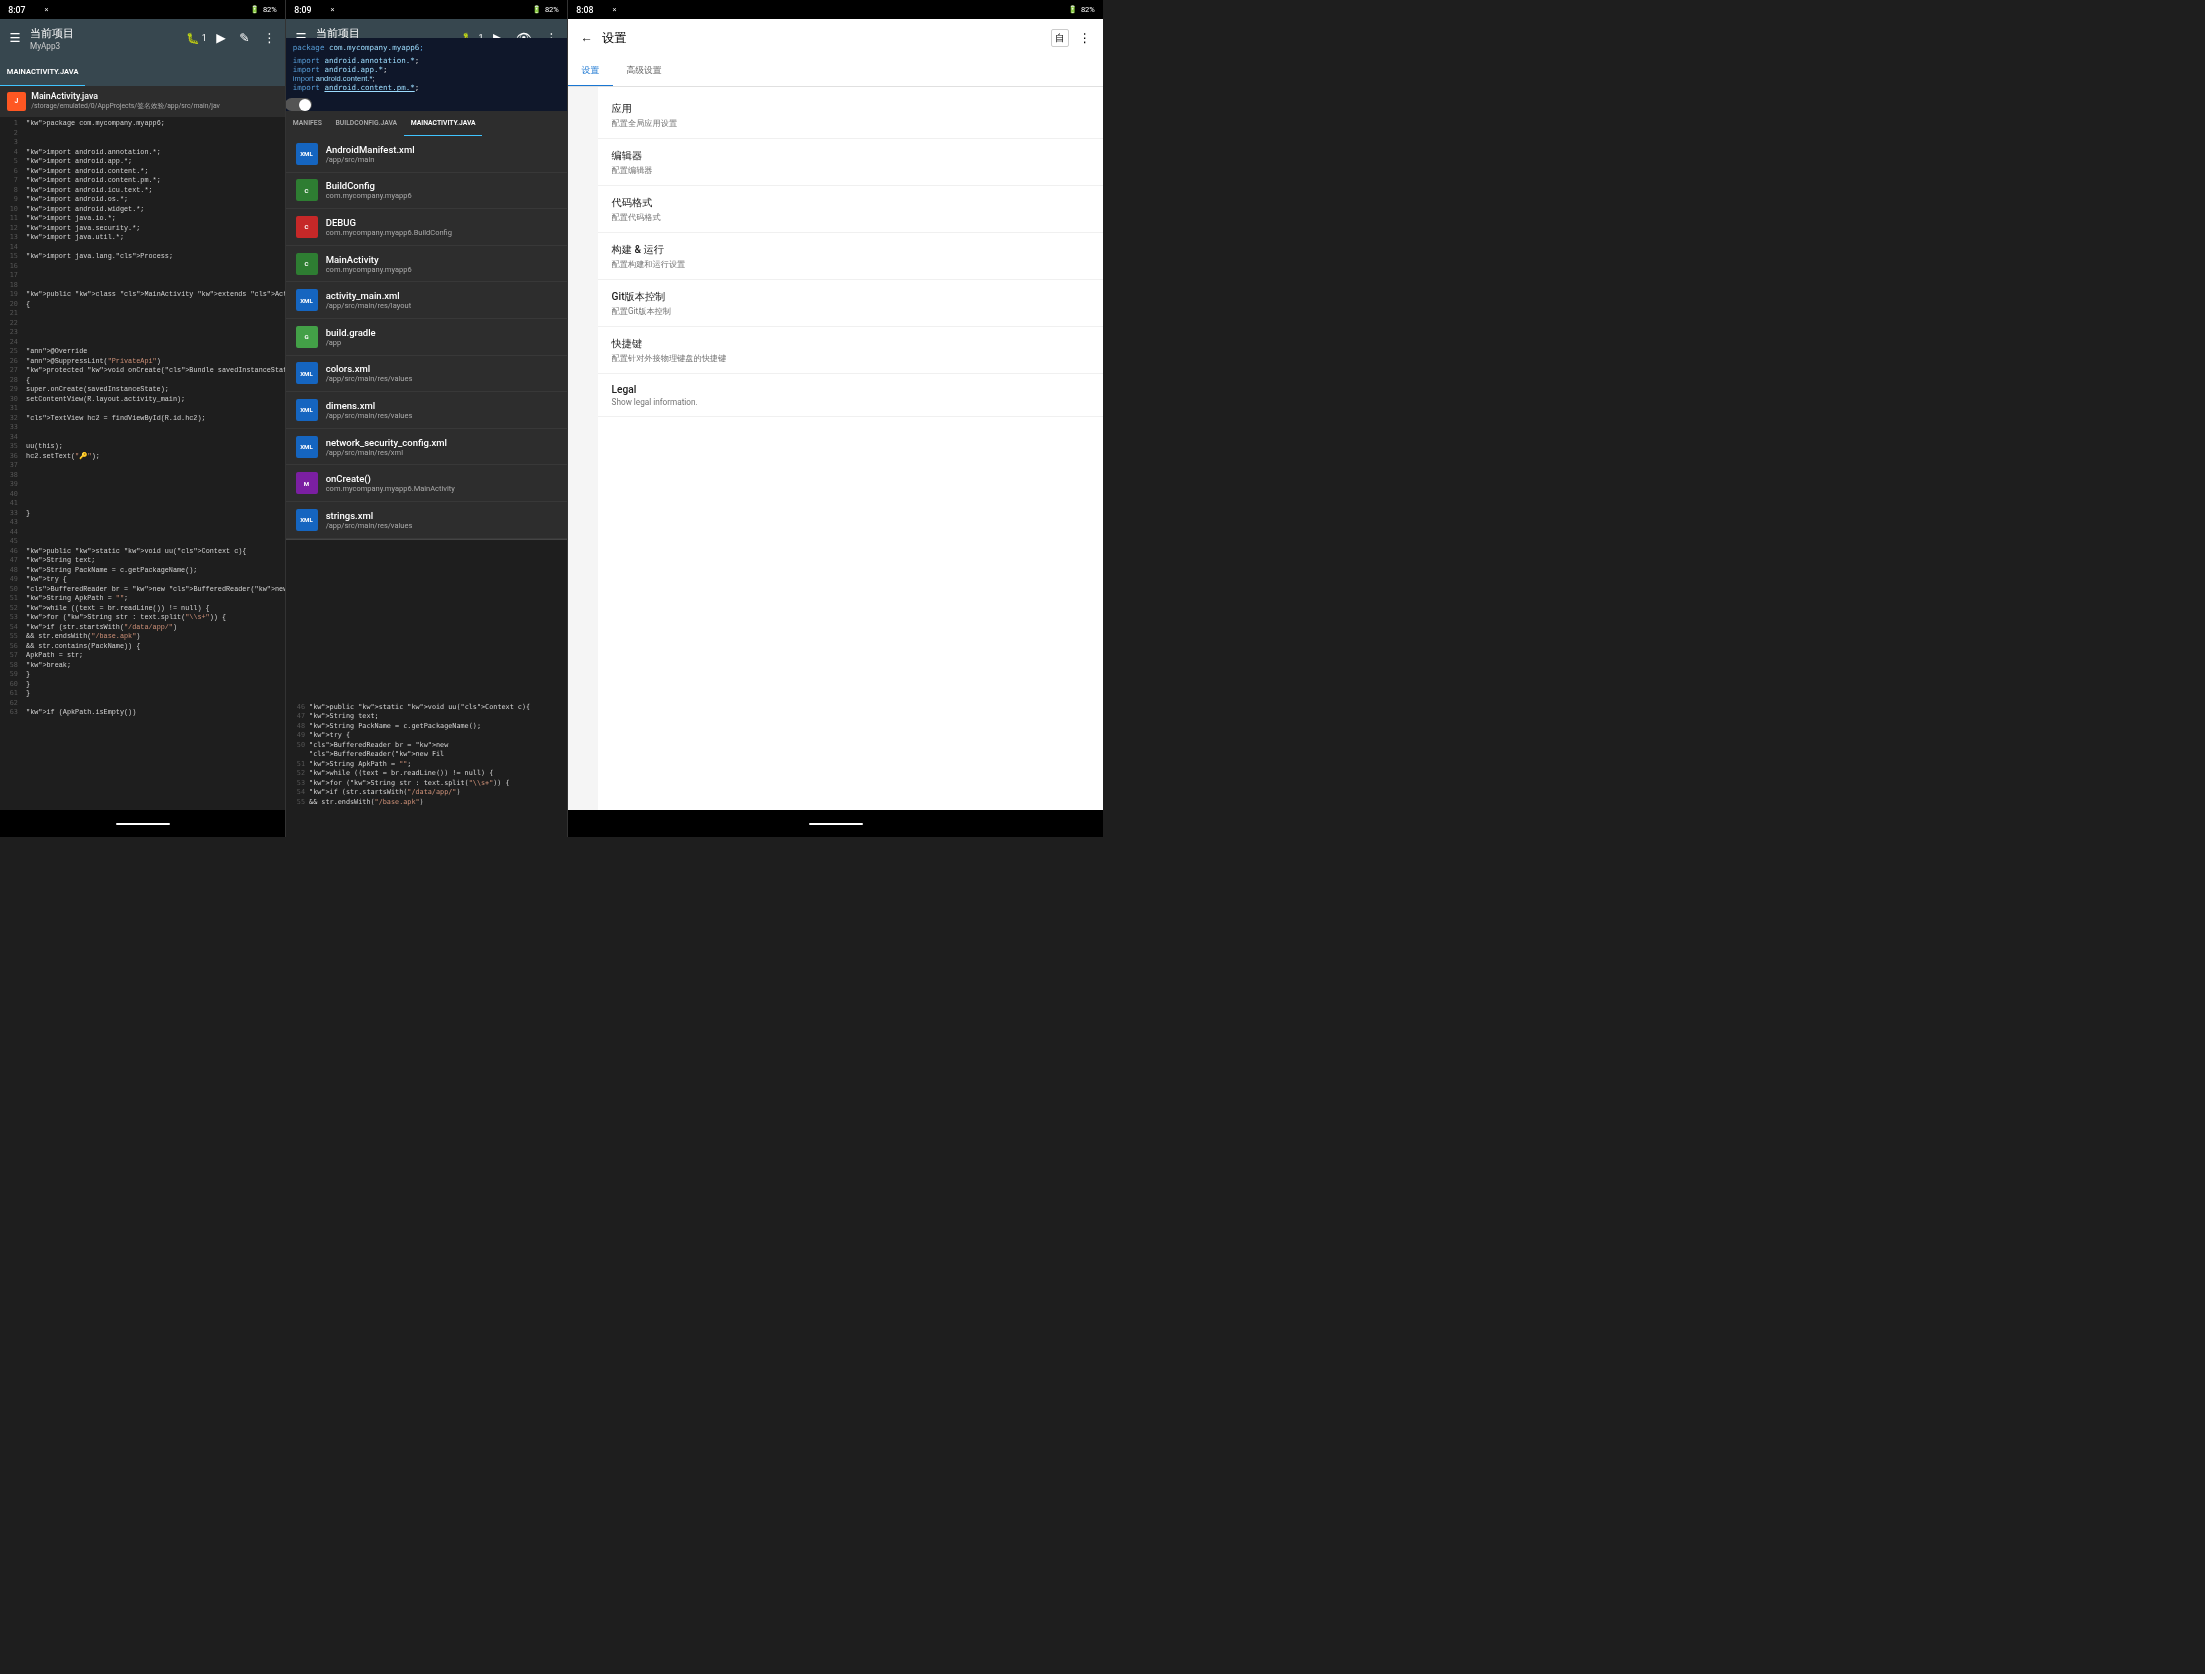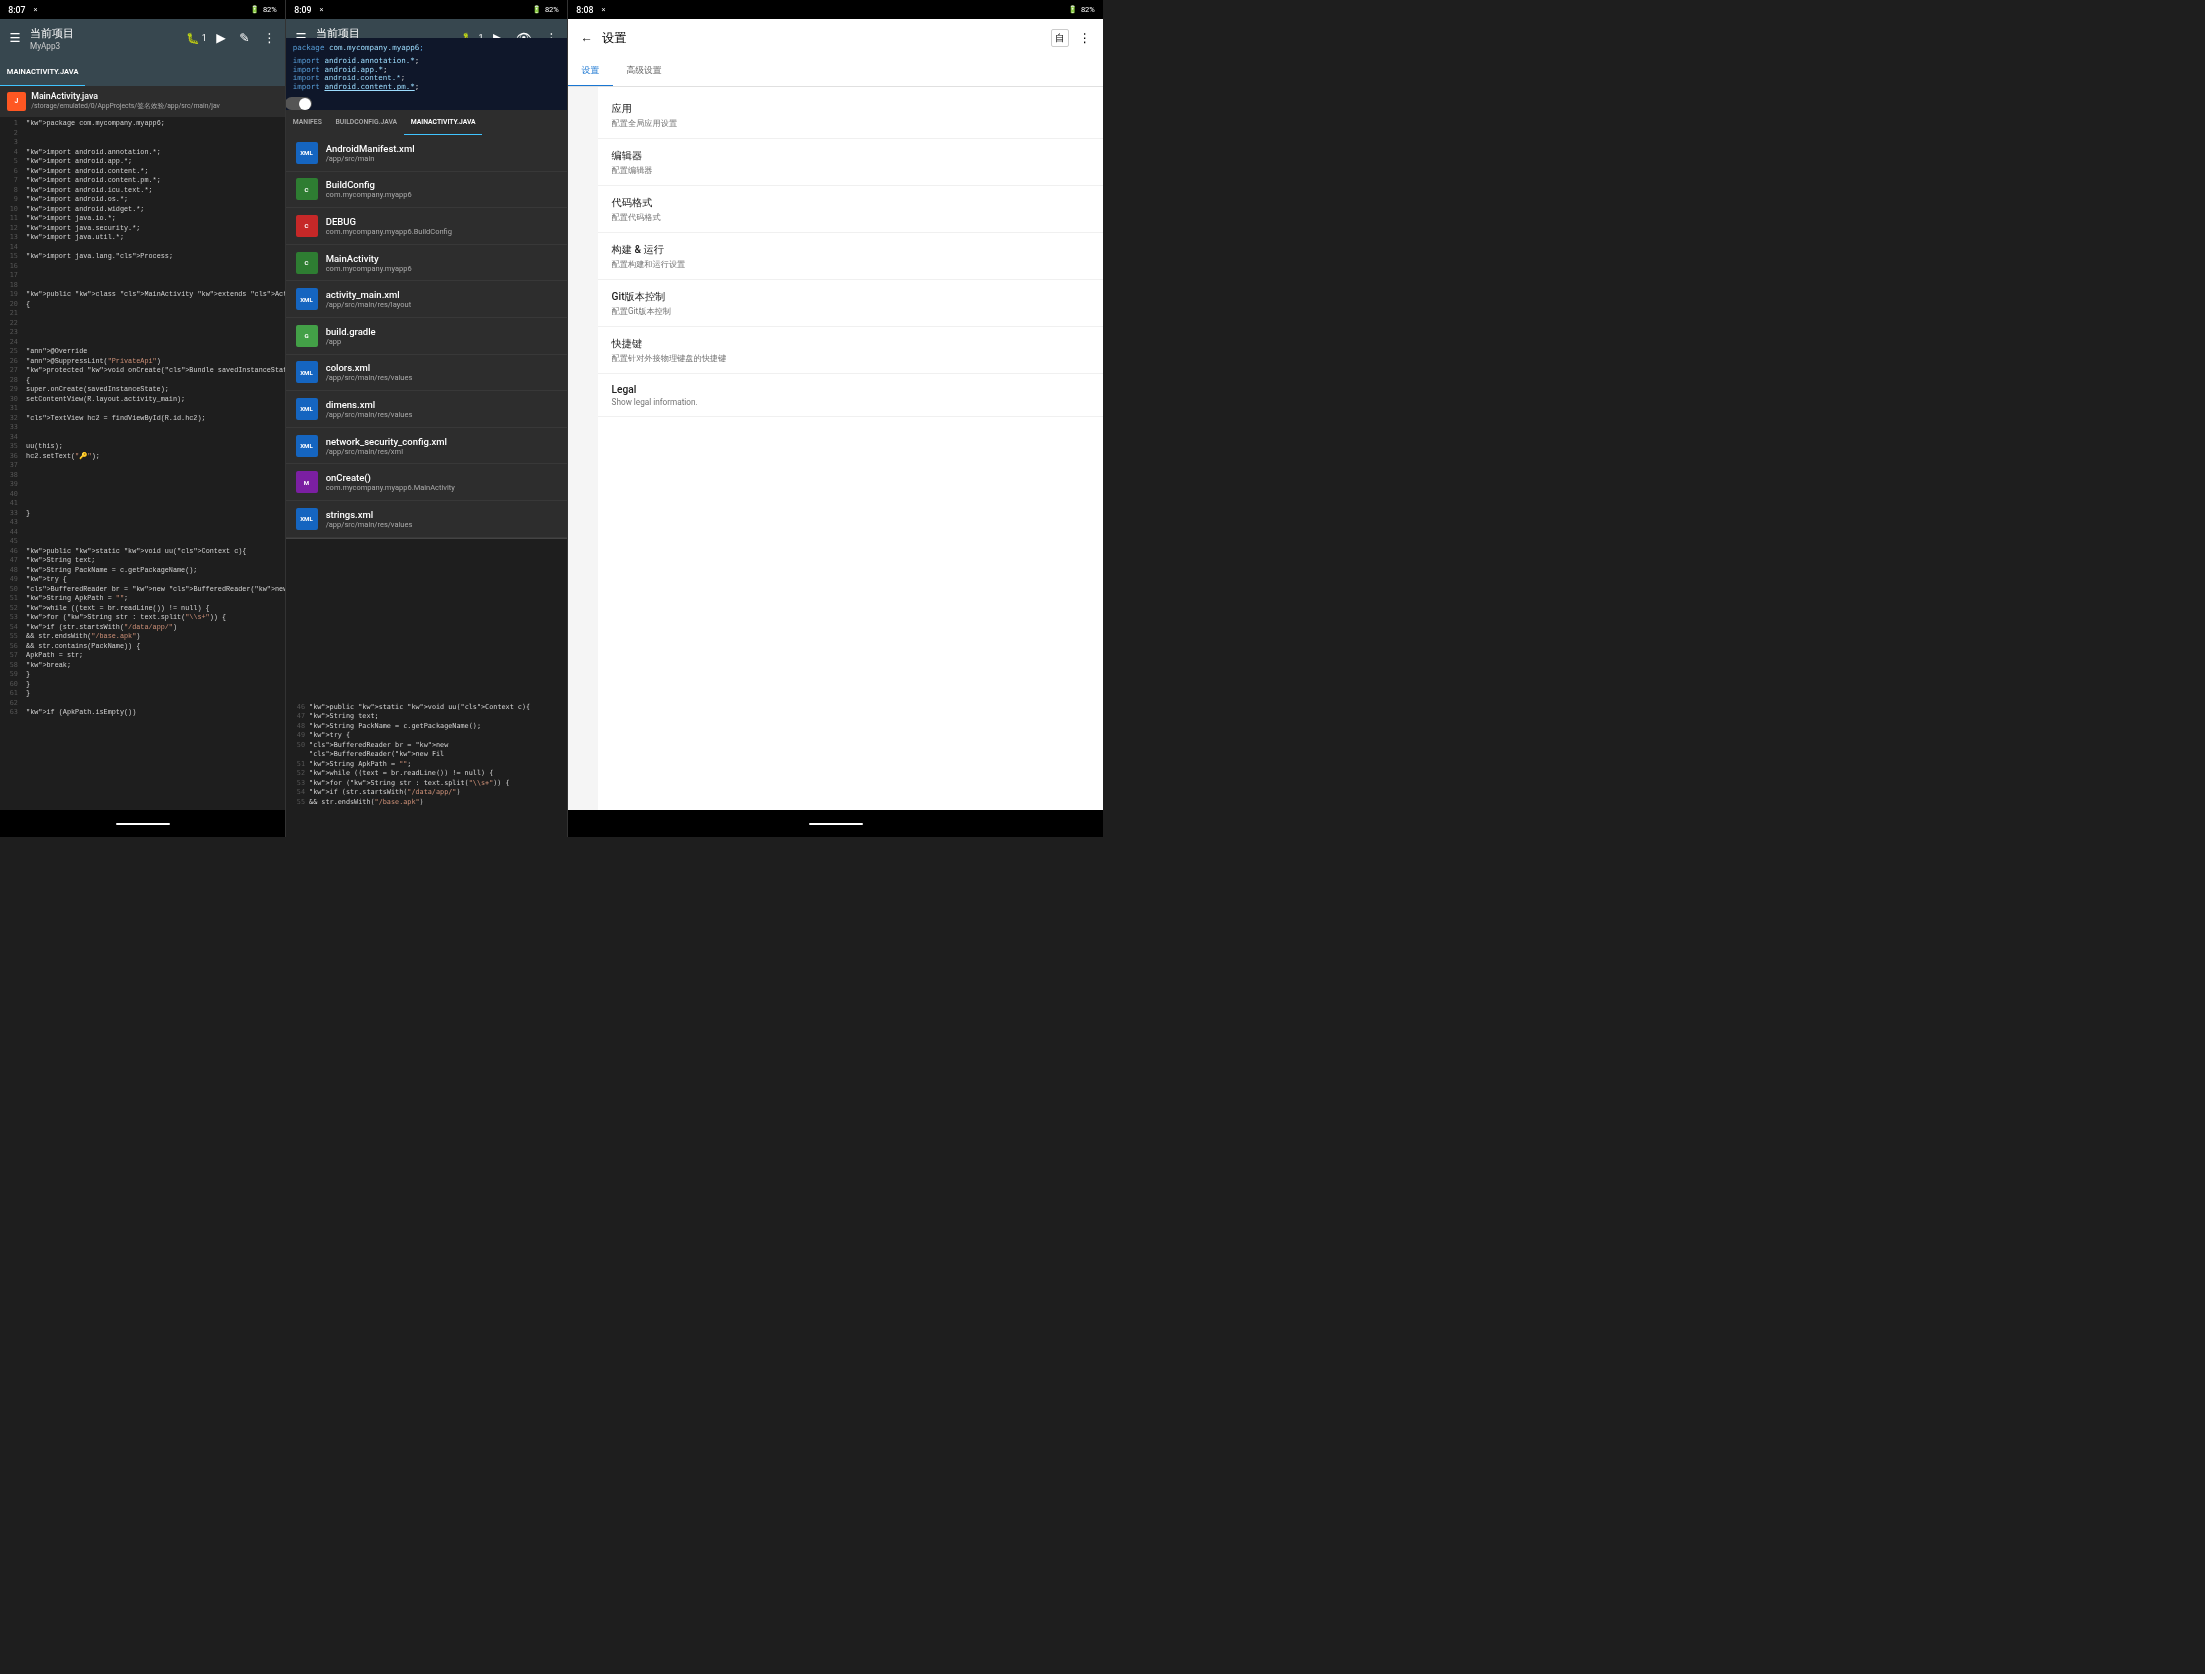--- a/index.html
+++ b/index.html
@@ -49,21 +49,21 @@
       background: #000;
       display: flex;
       align-items: center;
       padding: 0 8.2px;
       flex-shrink: 0;
     }
 
     .status-bar-left {
       display: flex;
       align-items: center;
-      gap: 8px;
+      gap: 19px;
       flex: 1;
     }
 
     .status-time {
       color: #fff;
       font-size: 8.8px;
       font-weight: 500;
     }
 
     .status-close {
@@ -631,21 +631,21 @@
     <button class="toolbar-btn">⋮</button>
   </div>
 
   <div class="dropdown-overlay">
 
     <div class="dropdown-header-code" style="position:relative;">
       <div style="color:#569cd6;font-family:monospace;font-size:7.5px;"><span style="color:#569cd6;">package</span> <span style="color:#9cdcfe;">com.mycompany.myapp6</span>;</div>
       <div style="height:4.1px;"></div>
       <div style="font-family:monospace;font-size:7.5px;color:#d4d4d4;"><span style="color:#569cd6;">import</span> <span style="color:#9cdcfe;">android.annotation.*</span>;</div>
       <div style="font-family:monospace;font-size:7.5px;color:#d4d4d4;"><span style="color:#569cd6;">import</span> <span style="color:#9cdcfe;">android.app.*</span>;</div>
-      <div style="font-family:Liberation Mono, monospace;font-size:7.5px;color:#d4d4d4;"><span style="color:#569cd6;">import</span> <span style="color:#9cdcfe;">android.content.*</span>;</div>
+      <div style="font-family:Liberation Sans, sans-serif;font-size:7.5px;color:#d4d4d4;"><span style="color:#569cd6;">import</span> <span style="color:#9cdcfe;">android.content.*</span>;</div>
       <div style="font-family:monospace;font-size:7.5px;color:#d4d4d4;"><span style="color:#569cd6;">import</span> <span style="color:#9cdcfe;text-decoration:underline;">android.content.pm.*</span>;</div>
 
       <div class="toggle dropdown-toggle">
         <div class="toggle-knob"></div>
       </div>
     </div>
 
     <div class="tab-bar" style="background:#2d2d2d; height:24.5px;">
       <div class="tab" style="font-size:6.8px; color:#aaa;">MANIFES</div>
       <div class="tab" style="font-size:6.8px; color:#aaa;">BUILDCONFIG.JAVA</div>

